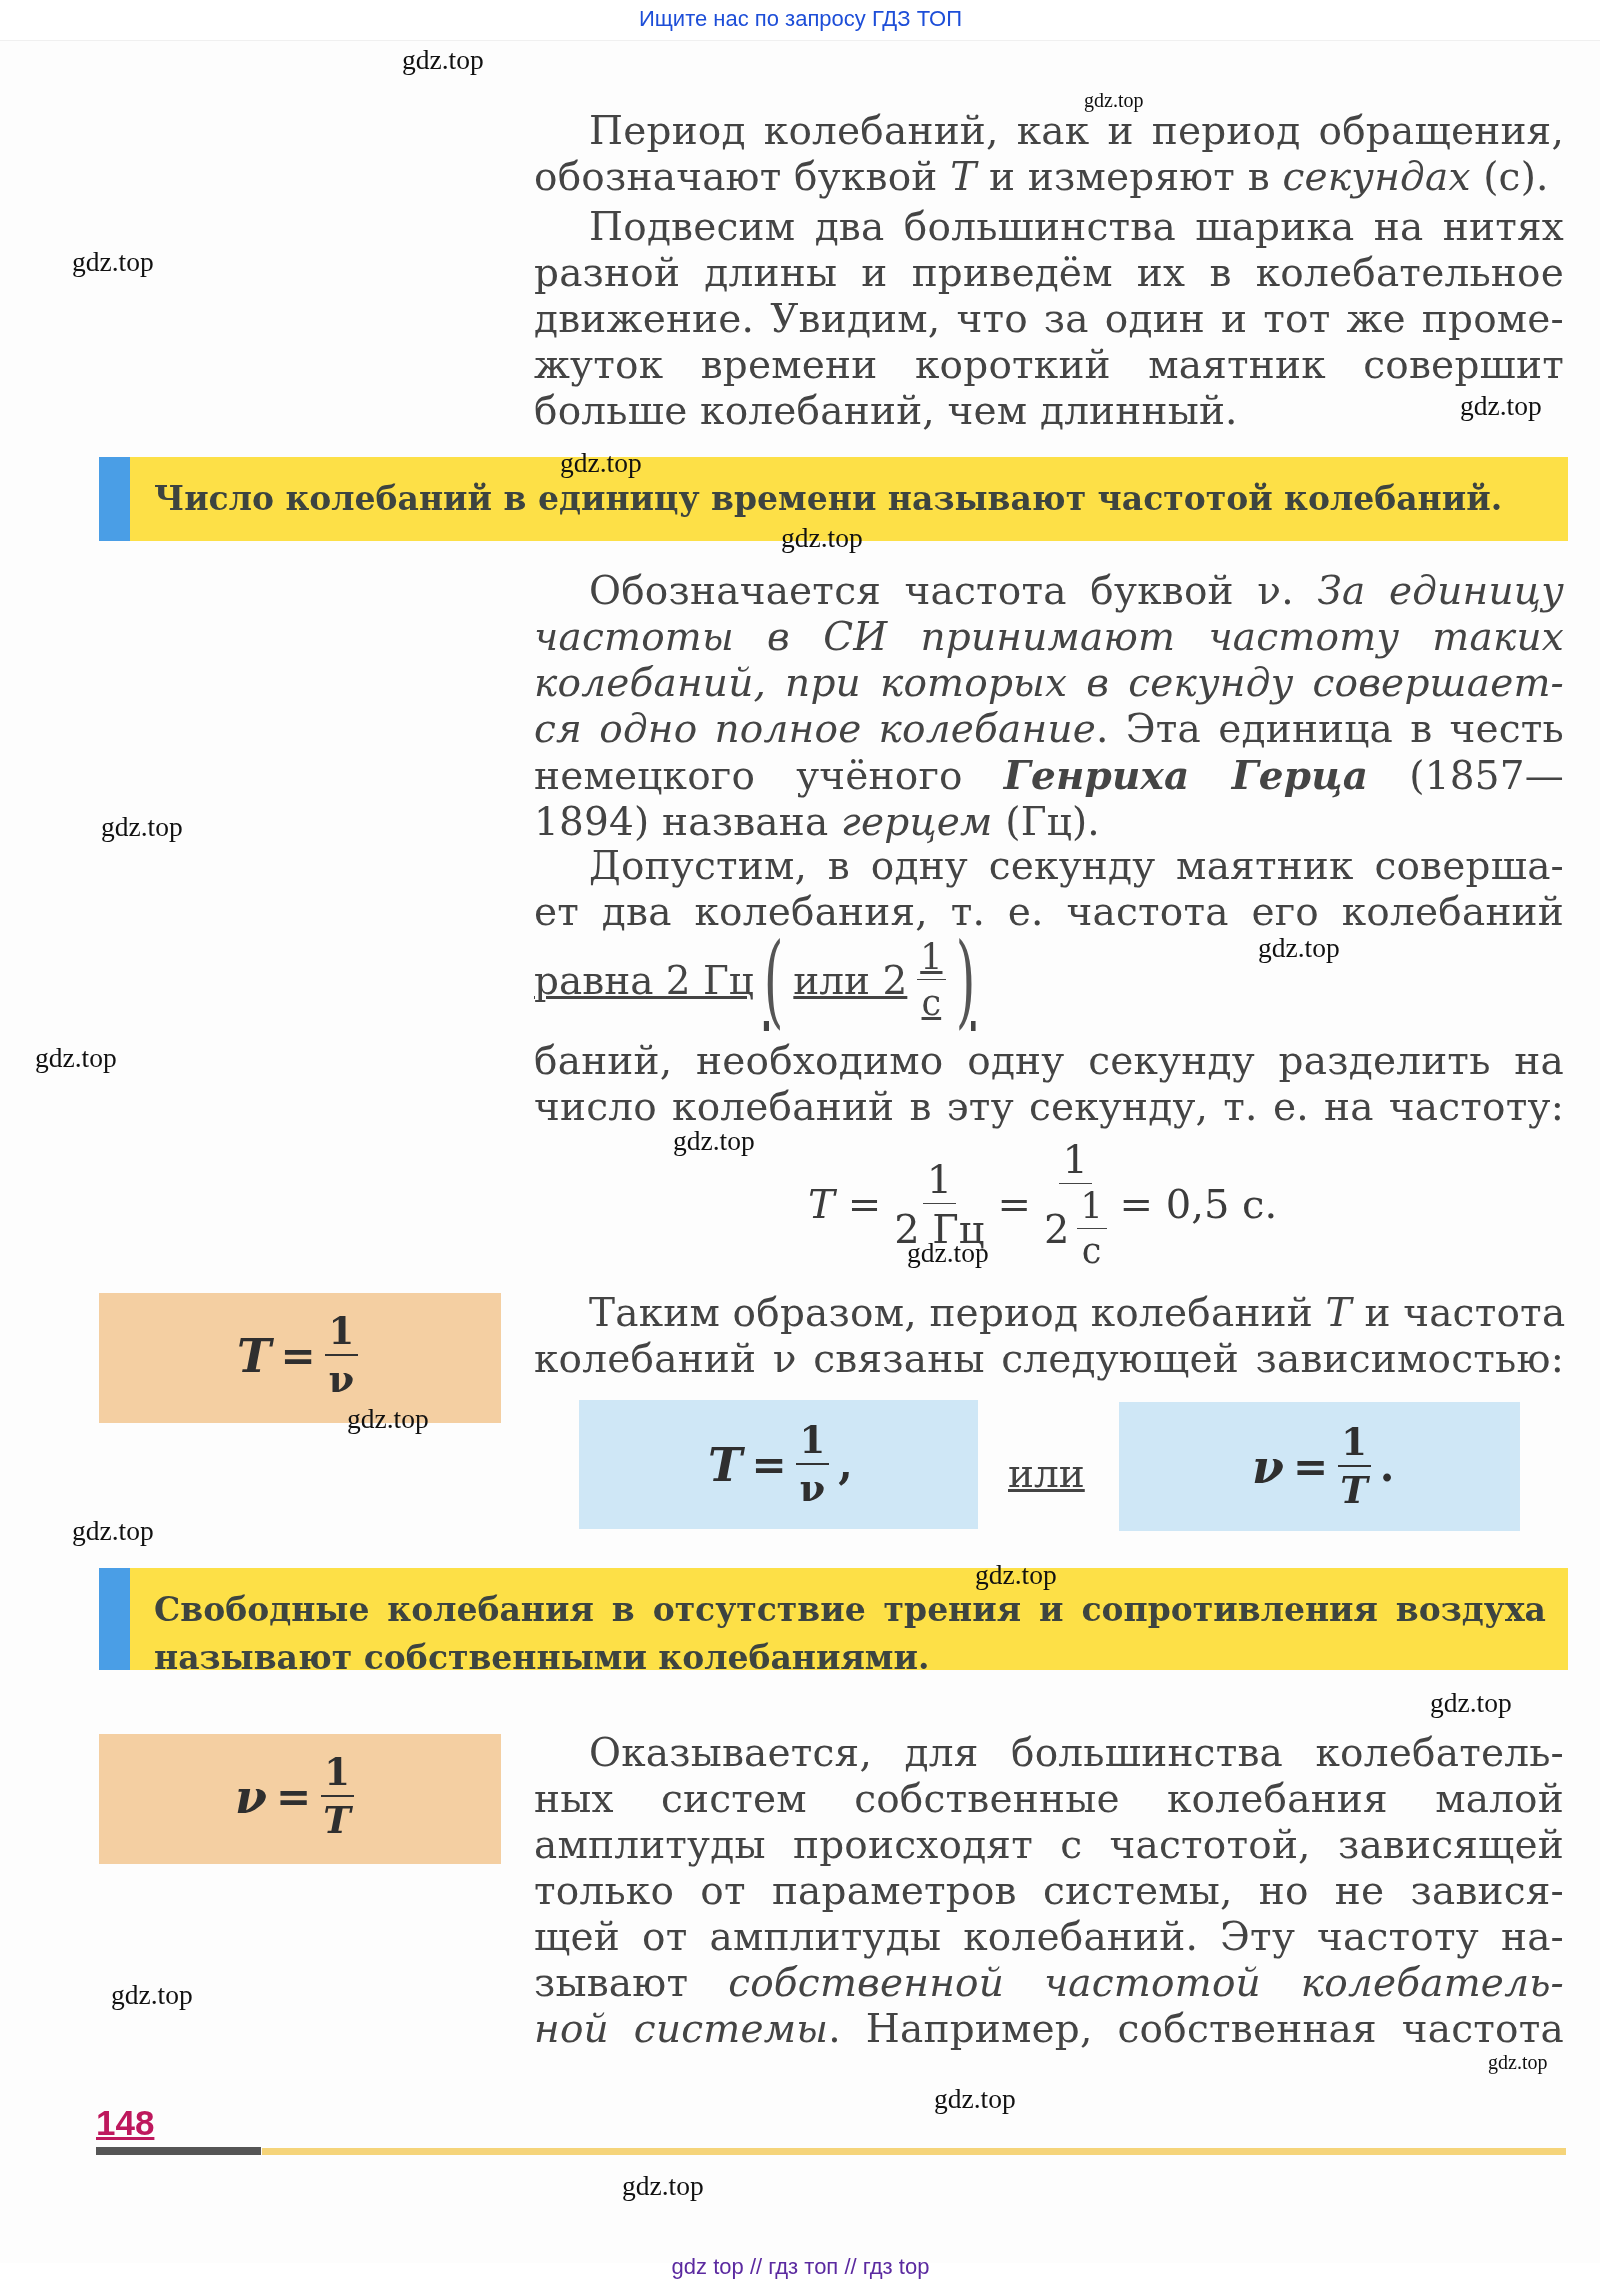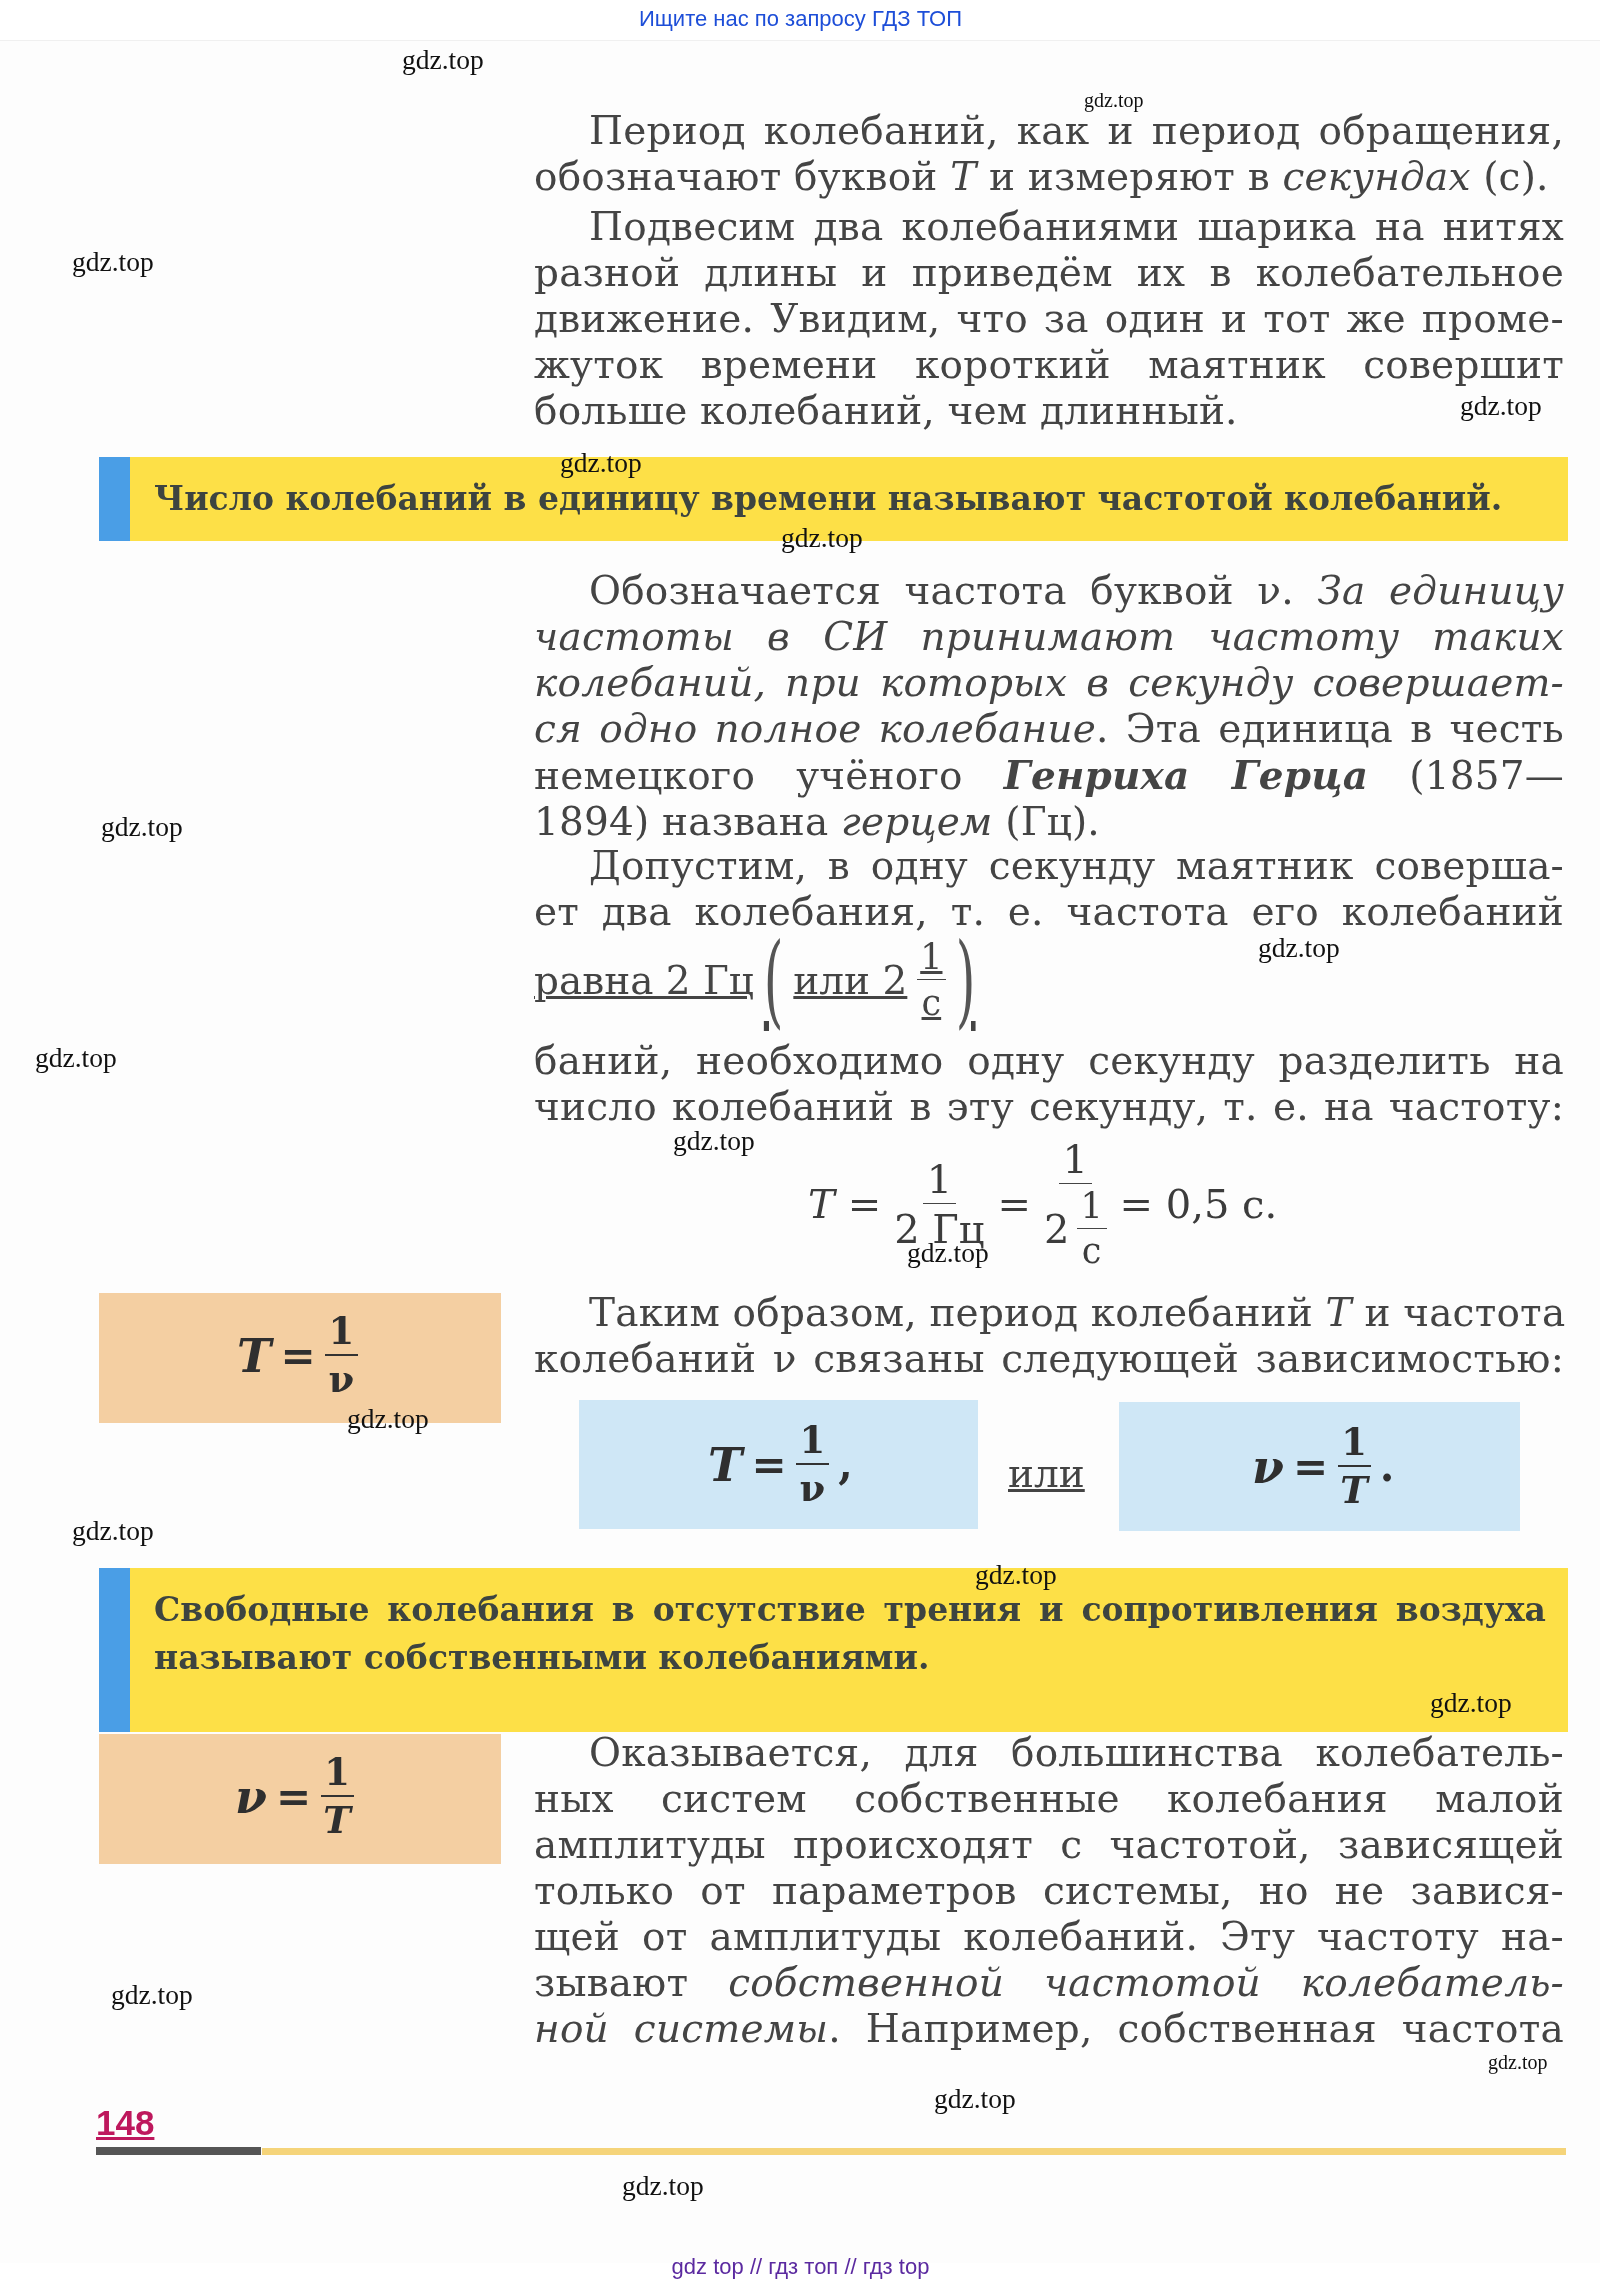--- a/index.html
+++ b/index.html
@@ -56,21 +56,21 @@
 
 <div class="top-banner">Ищите нас по запросу ГДЗ ТОП</div>
 <div class="page-shade"></div>
 
 <div class="para" style="top:108px;">
   <span class="line indent"><span>Период колебаний, как и период обращения,</span></span>
   <span class="line last"><span>обозначают буквой </span><span class="it">T</span><span> и измеряют в </span><span class="it">секундах</span><span> (с).</span></span>
 </div>
 
 <div class="para" style="top:204px;">
-  <span class="line indent"><span>Подвесим два колебаниями шарика на нитях</span></span>
+  <span class="line indent"><span>Подвесим два большинства шарика на нитях</span></span>
   <span class="line"><span>разной длины и приведём их в колебательное</span></span>
   <span class="line"><span>движение. Увидим, что за один и тот же проме-</span></span>
   <span class="line"><span>жуток времени короткий маятник совершит</span></span>
   <span class="line last"><span>больше колебаний, чем длинный.</span></span>
 </div>
 
 <div class="band" style="top:457px;height:84px;">
   <div class="stripe"></div>
   <div class="txt" style="top:18.4px;">Число колебаний в единицу времени называют частотой колебаний.</div>
 </div>
@@ -157,21 +157,21 @@
     <span class="var">ν</span>
     <span>=</span>
     <span class="frac" style="font-size:37px;">
       <span class="num">1</span>
       <span class="den it">T</span>
     </span>
     <span>.</span>
   </div>
 </div>
 
-<div class="band" style="top:1568px;height:164px;">
+<div class="band" style="top:1568px;height:102px;">
   <div class="stripe"></div>
   <div class="txt" style="top:18.4px;text-align:justify;text-align-last:justify;">Свободные колебания в отсутствие трения и сопротивления воздуха</div>
   <div class="txt" style="top:66px;">называют собственными колебаниями.</div>
 </div>
 
 <div class="orange" style="left:99px;top:1734px;width:402px;height:130px;">
   <div class="formula" style="left:136px;top:20px;">
     <span class="var">ν</span>
     <span>=</span>
     <span class="frac" style="font-size:37px;">

